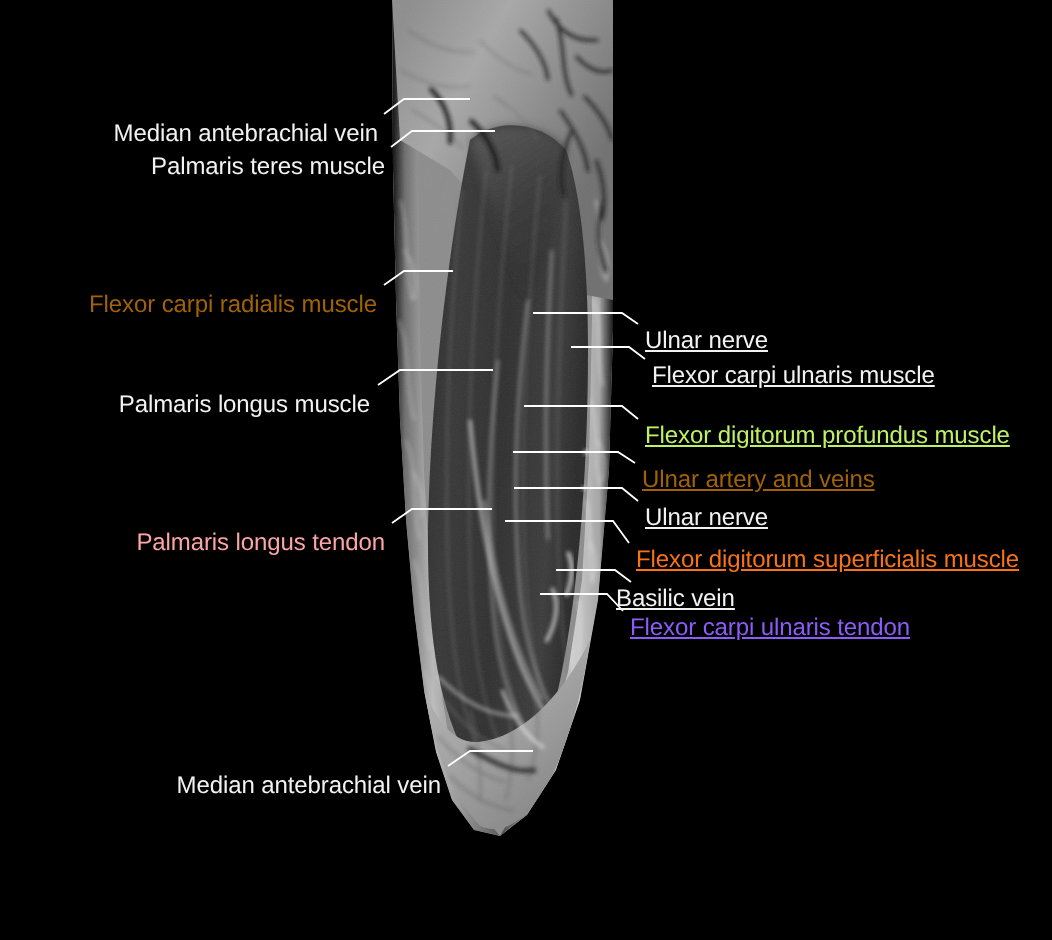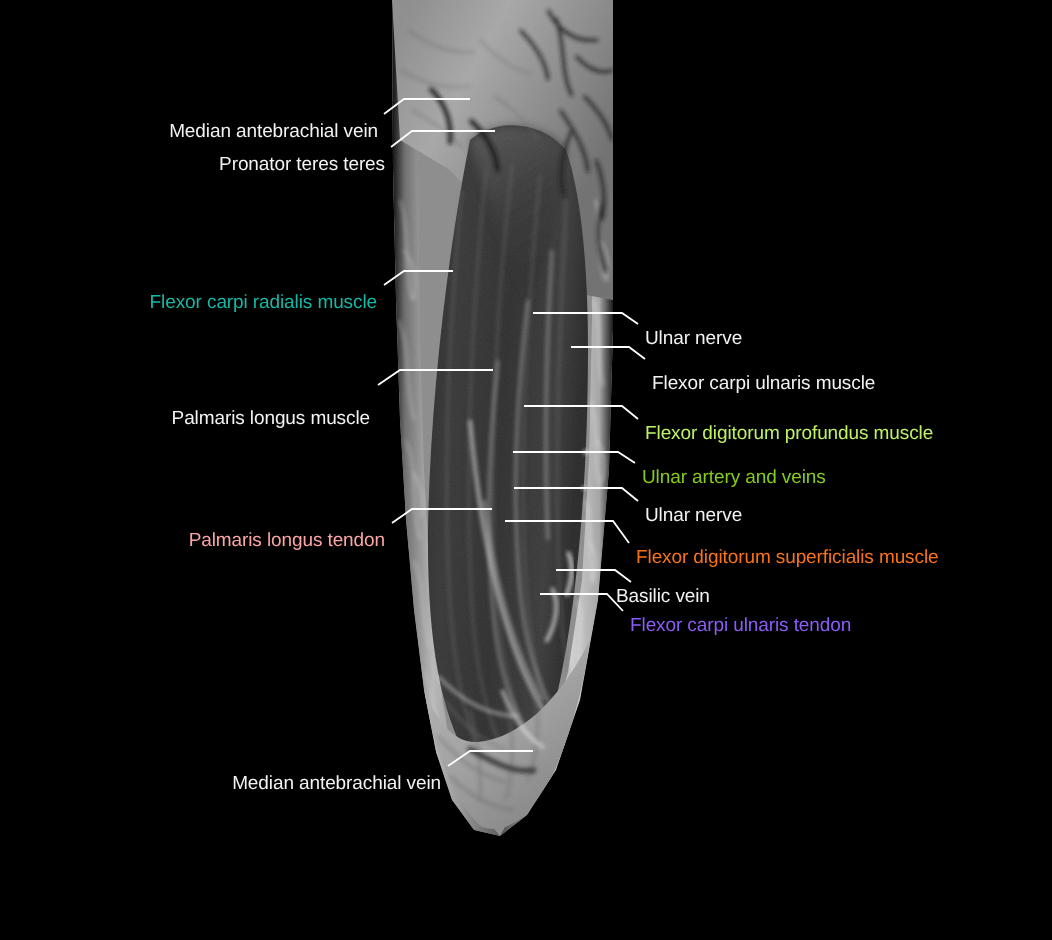--- a/index.html
+++ b/index.html
@@ -25,27 +25,27 @@
     width: 1052px;
     height: 940px;
   }
   #mri-svg { display: block; }
 
   
   .anno-label {
     position: absolute;
     color: #f2f2f2;
     font-family: "Liberation Sans", sans-serif;
-    font-size: 19px;
+    font-size: 24px;
     line-height: 1;
     white-space: nowrap;
     letter-spacing: -0.1px;
     text-rendering: geometricPrecision;
   }
-  .anno-label.right-side  { text-align: left;  }
+  .anno-label.right-side  { text-align: left; text-decoration: underline;  }
   .anno-label.left-side   { text-align: right; transform: translateX(-100%); }
 
   #leaders { position: absolute; left: 0; top: 0; pointer-events: none; }
 </style>
 </head>
 <body>
 
 <div id="stage">
 
   <div id="mri-figure">
@@ -260,28 +260,28 @@
           <path d="M 514,488 L 622,488 L 638,501"></path>
           <path d="M 505,521 L 613,521 L 629,543"></path>
           <path d="M 556,570 L 615,570 L 631,582"></path>
           <path d="M 540,594 L 607,594 L 623,611"></path>
         </g>
     </svg>
   </div>
 
   <div id="labels">
       <div class="anno-label left-side" style="left: 378px; top: 122px; color: rgb(242, 242, 242);">Median antebrachial vein</div>
-      <div class="anno-label left-side" style="left: 385px; top: 155px; color: rgb(242, 242, 242);">Pronator teres teres</div>
-      <div class="anno-label left-side" style="left: 377px; top: 293px; color: #14b8a6;">Flexor carpi radialis muscle</div>
-      <div class="anno-label left-side" style="left: 370px; top: 393px; color: rgb(242, 242, 242); margin-top: 16px;">Palmaris longus muscle</div>
+      <div class="anno-label left-side" style="left: 385px; top: 155px; color: rgb(242, 242, 242);">Palmaris teres muscle</div>
+      <div class="anno-label left-side" style="left: 377px; top: 293px; color: #a16207;">Flexor carpi radialis muscle</div>
+      <div class="anno-label left-side" style="left: 370px; top: 393px; color: rgb(242, 242, 242);">Palmaris longus muscle</div>
       <div class="anno-label left-side" style="left: 385px; top: 531px; color: #fca5a5;">Palmaris longus tendon</div>
       <div class="anno-label left-side" style="left: 441px; top: 774px; color: rgb(242, 242, 242);">Median antebrachial vein</div>
       <div class="anno-label right-side" style="left: 645px; top: 329px; color: rgb(242, 242, 242);">Ulnar nerve</div>
-      <div class="anno-label right-side" style="left: 652px; top: 364px; color: rgb(242, 242, 242); margin-top: 10px;">Flexor carpi ulnaris muscle</div>
+      <div class="anno-label right-side" style="left: 652px; top: 364px; color: rgb(242, 242, 242);">Flexor carpi ulnaris muscle</div>
       <div class="anno-label right-side" style="left: 645px; top: 424px; color: #bef264;">Flexor digitorum profundus muscle</div>
-      <div class="anno-label right-side" style="left: 642px; top: 468px; color: #84cc16;">Ulnar artery and veins</div>
+      <div class="anno-label right-side" style="left: 642px; top: 468px; color: #a16207;">Ulnar artery and veins</div>
       <div class="anno-label right-side" style="left: 645px; top: 506px; color: rgb(242, 242, 242);">Ulnar nerve</div>
       <div class="anno-label right-side" style="left: 636px; top: 548px; color: #f97316;">Flexor digitorum superficialis muscle</div>
       <div class="anno-label right-side" style="left: 616px; top: 587px; color: rgb(242, 242, 242);">Basilic vein</div>
       <div class="anno-label right-side" style="left: 630px; top: 616px; color: #8b5cf6;">Flexor carpi ulnaris tendon</div>
     </div>
 
 </div>
 
 </body></html>

